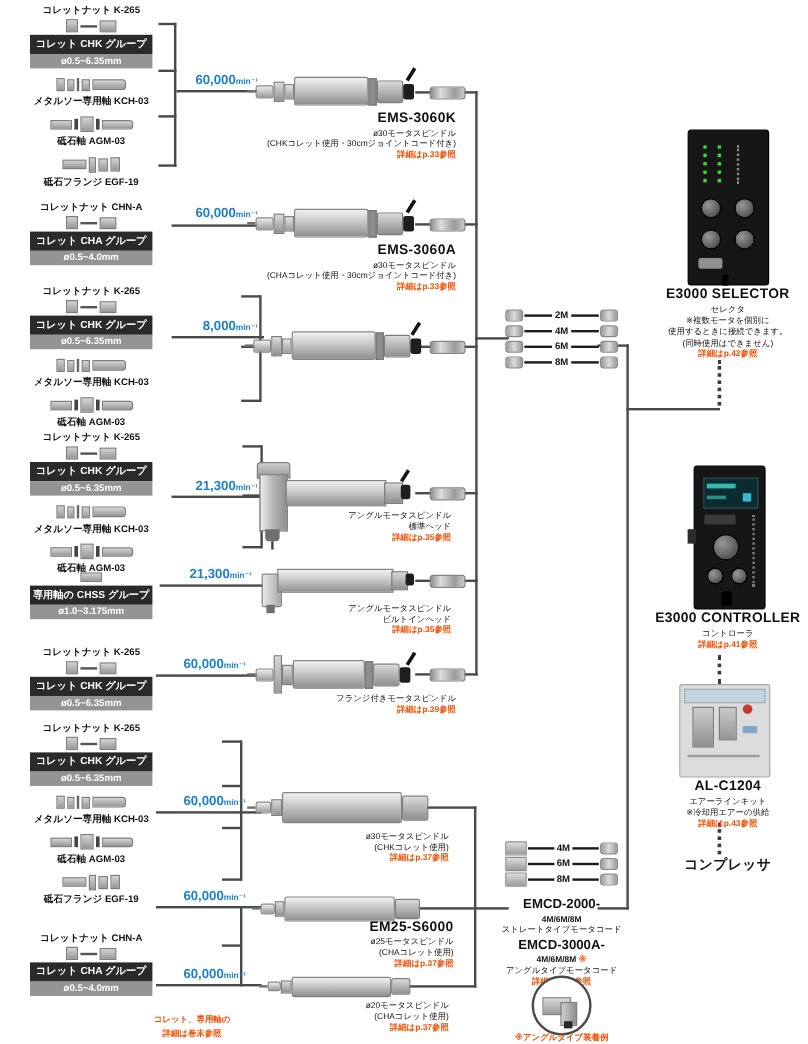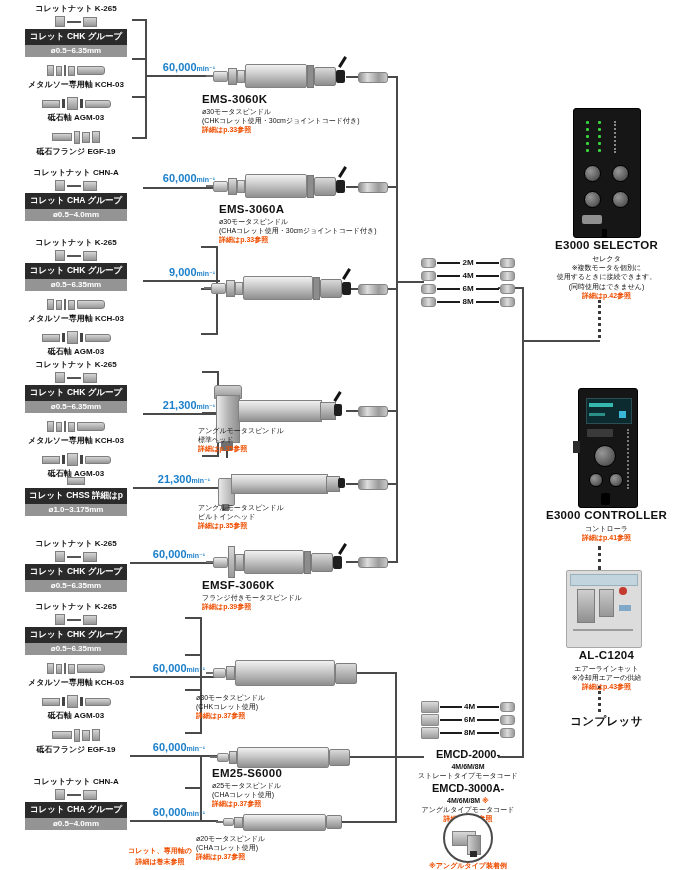--- a/index.html
+++ b/index.html
@@ -24,21 +24,21 @@
   .nose{width:13px;height:9px;background:linear-gradient(180deg,#ececec,#9c9c9c);border:1px solid #878787;border-radius:2px}
   .collar{width:7px;height:15px;background:linear-gradient(180deg,#dcdcdc,#8f8f8f);border:1px solid #7e7e7e}
   .neck{width:6px;height:11px;background:linear-gradient(180deg,#e4e4e4,#9a9a9a);border:1px solid #848484}
   .bod{height:22px;background:linear-gradient(180deg,#f1f1f1 0%,#cccccc 40%,#8f8f8f 100%);border:1px solid #838383;border-radius:2px}
   .ring{width:5px;height:21px;background:#8d8d8d;border:1px solid #777}
   .rear{width:20px;height:17px;background:linear-gradient(180deg,#dadada,#8e8e8e);border:1px solid #7d7d7d;border-radius:2px}
   .cap{width:9px;height:13px;background:#1e1e1e;border-radius:2px}
   .tipline{width:7px;height:2px;background:#6f6f6f}
   .stub{position:absolute;right:12px;top:-2px;width:3px;height:12px;background:#141414;transform:rotate(32deg)}
   .flange{width:5px;height:30px;background:linear-gradient(180deg,#d8d8d8,#9a9a9a);border:1px solid #7d7d7d}
-  .spl{position:absolute;text-align:left;line-height:1.3;white-space:nowrap}
+  .spl{position:absolute;text-align:right;line-height:1.3;white-space:nowrap}
   .spl .nm{font-size:11.5px;font-weight:bold;letter-spacing:.3px}
   .spl .d{font-size:7px}
   .spl .r{font-size:7px;font-weight:bold;color:#ee4e00}
   
   .jc{position:absolute;width:28px;height:9px;border-radius:3px;background:linear-gradient(90deg,#8f8f8f,#dedede 30%,#9a9a9a 70%,#c9c9c9);border:1px solid #848484}
   
   .cords{position:absolute;width:94px}
   .crow{display:flex;align-items:center;gap:1px;height:13px}
   .cconn{width:13px;height:8px;border-radius:3px;background:linear-gradient(90deg,#9a9a9a,#dcdcdc,#9a9a9a);border:1px solid #8a8a8a;display:block}
   .cplug{width:16px;height:10px;border-radius:1px;background:linear-gradient(180deg,#dcdcdc,#9c9c9c);border:1px solid #8a8a8a;display:block}
@@ -225,21 +225,21 @@
         <span style="width:3px;height:9px;background:#444"></span>
         <span class="ic" style="width:24px;height:6px;border-radius:0 3px 3px 0"></span>
       </div>
     <div class="lab">砥石軸 AGM-03</div>
   </div>
 
   <div class="acc" style="top:473px">
     <div class="ir">
         <span class="ic" style="width:16px;height:6px"></span>
       </div>
-    <div class="bar-b">コレット CHSS 詳細はp</div>
+    <div class="bar-b">専用軸の CHSS グループ</div>
     <div class="bar-g">ø1.0~3.175mm</div>
   </div>
 
   <div class="acc" style="top:537px">
     <div class="lab">コレットナット K-265</div>
     <div class="ir">
         <span class="ic" style="width:8px;height:9px"></span>
         <span style="width:14px;height:2px;background:#555"></span>
         <span class="ic" style="width:12px;height:8px"></span>
       </div>
@@ -287,21 +287,21 @@
         <span class="ic" style="width:8px;height:9px"></span>
         <span style="width:14px;height:2px;background:#555"></span>
         <span class="ic" style="width:12px;height:8px"></span>
       </div>
     <div class="bar-b">コレット CHA グループ</div>
     <div class="bar-g">ø0.5~4.0mm</div>
   </div>
 
   <div class="rpm" style="left:130px;top:61px"><span>60,000</span><span class="u">min⁻¹</span></div>
   <div class="rpm" style="left:130px;top:172px"><span>60,000</span><span class="u">min⁻¹</span></div>
-  <div class="rpm" style="left:130px;top:266px"><span>9,000</span><span class="u">min⁻¹</span></div>
+  <div class="rpm" style="left:130px;top:266px"><span>8,000</span><span class="u">min⁻¹</span></div>
   <div class="rpm" style="left:130px;top:399px"><span>21,300</span><span class="u">min⁻¹</span></div>
   <div class="rpm" style="left:125px;top:473px"><span>21,300</span><span class="u">min⁻¹</span></div>
   <div class="rpm" style="left:120px;top:548px"><span>60,000</span><span class="u">min⁻¹</span></div>
   <div class="rpm" style="left:120px;top:662px"><span>60,000</span><span class="u">min⁻¹</span></div>
   <div class="rpm" style="left:120px;top:741px"><span>60,000</span><span class="u">min⁻¹</span></div>
   <div class="rpm" style="left:120px;top:806px"><span>60,000</span><span class="u">min⁻¹</span></div>
 
   <div class="sp" style="left:206px;top:58px;width:150px;height:36px">
     <span class="p tipline"></span>
       <span class="p nose"></span>
@@ -324,21 +324,21 @@
     <span class="p tipline"></span>
       <span class="p nose"></span>
       <span class="p collar"></span>
       <span class="p neck"></span>
       <span class="p bod" style="width:60px"></span>
       <span class="p ring"></span>
       <span class="p rear"></span>
       <span class="p cap"></span>
       <span class="stub"></span>
   </div>
-  <div class="spl" style="left:219px;top:202px;width:178px">
+  <div class="spl" style="left:202px;top:202px;width:178px">
     <div class="nm">EMS-3060A</div>
     <div class="d">ø30モータスピンドル</div>
     <div class="d">(CHAコレット使用・30cmジョイントコード付き)</div>
     <div class="r">詳細はp.33参照</div>
   </div>
 
   <div class="sp" style="left:204px;top:270px;width:156px;height:36px">
     <span class="p tipline"></span>
       <span class="p nose"></span>
       <span class="p collar"></span>
@@ -384,21 +384,20 @@
       <span class="p nose"></span>
       <span class="p flange"></span>
       <span class="p collar"></span>
       <span class="p bod" style="width:58px"></span>
       <span class="p ring"></span>
       <span class="p rear"></span>
       <span class="p cap"></span>
       <span class="stub"></span>
   </div>
   <div class="spl" style="left:202px;top:578px;width:178px">
-    <div class="nm">EMSF-3060K</div>
     <div class="d">フランジ付きモータスピンドル</div>
     <div class="r">詳細はp.39参照</div>
   </div>
 
   <div class="sp" style="left:206px;top:655px;width:152px;height:36px">
     <span class="p tipline"></span>
       <span class="p nose" style="width:11px;height:8px"></span>
       <span class="p collar" style="height:12px"></span>
       <span class="p bod" style="width:98px;height:24px"></span>
       <span class="p rear" style="height:19px"></span>
@@ -409,21 +408,21 @@
     <div class="r">詳細はp.37参照</div>
   </div>
 
   <div class="sp" style="left:210px;top:740px;width:140px;height:34px">
     <span class="p tipline"></span>
       <span class="p nose" style="width:10px;height:7px"></span>
       <span class="p collar" style="height:11px"></span>
       <span class="p bod" style="width:92px;height:19px"></span>
       <span class="p rear" style="height:15px"></span>
   </div>
-  <div class="spl" style="left:212px;top:766px;width:178px">
+  <div class="spl" style="left:200px;top:766px;width:178px">
     <div class="nm">EM25-S6000</div>
     <div class="d">ø25モータスピンドル</div>
     <div class="d">(CHAコレット使用)</div>
     <div class="r">詳細はp.37参照</div>
   </div>
 
   <div class="sp" style="left:216px;top:806px;width:126px;height:32px">
     <span class="p tipline"></span>
       <span class="p nose" style="width:9px;height:6px"></span>
       <span class="p collar" style="height:9px"></span>

